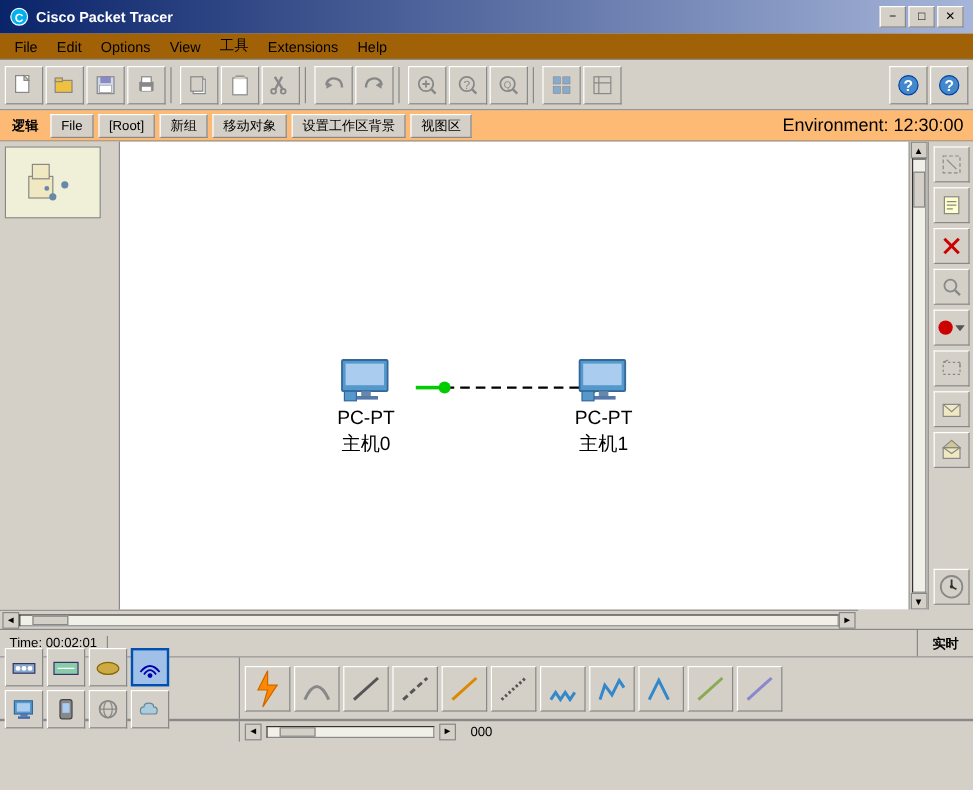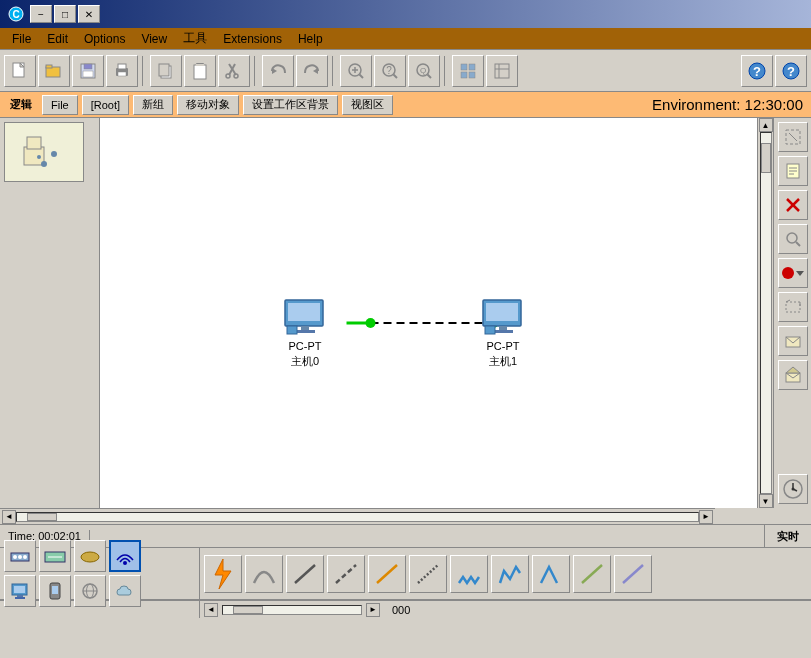--- a/index.html
+++ b/index.html
@@ -126,21 +126,21 @@
     }
 
     
     .pc-node {
       position: absolute;
       display: flex; flex-direction: column;
       align-items: center;
       width: 70px;
     }
     .pc-label {
-      font-size: 11px;
+      font-size: 16px;
       text-align: right;
       color: #000;
       margin-top: 2px;
     }
 
     
     .connection-line {
       position: absolute;
       top: 0; left: 0;
       width: 100%; height: 100%;
@@ -314,20 +314,21 @@
 </head>
 <body>
 
 <div class="title-bar">
   <div class="title-bar-icon">
     <svg width="16" height="16" viewBox="0 0 16 16">
       <circle cx="8" cy="8" r="7" fill="#00b0f0" stroke="white" stroke-width="1"></circle>
       <text x="8" y="12" text-anchor="middle" font-size="10" fill="white" font-weight="bold">C</text>
     </svg>
   </div>
+  <span class="title-bar-text">Cisco Packet Tracer</span>
   <div class="title-bar-controls">
     <div class="title-btn">−</div>
     <div class="title-btn">□</div>
     <div class="title-btn">✕</div>
   </div>
 </div>
 
 <div class="menu-bar">
   <span class="menu-item">File</span>
   <span class="menu-item">Edit</span>

